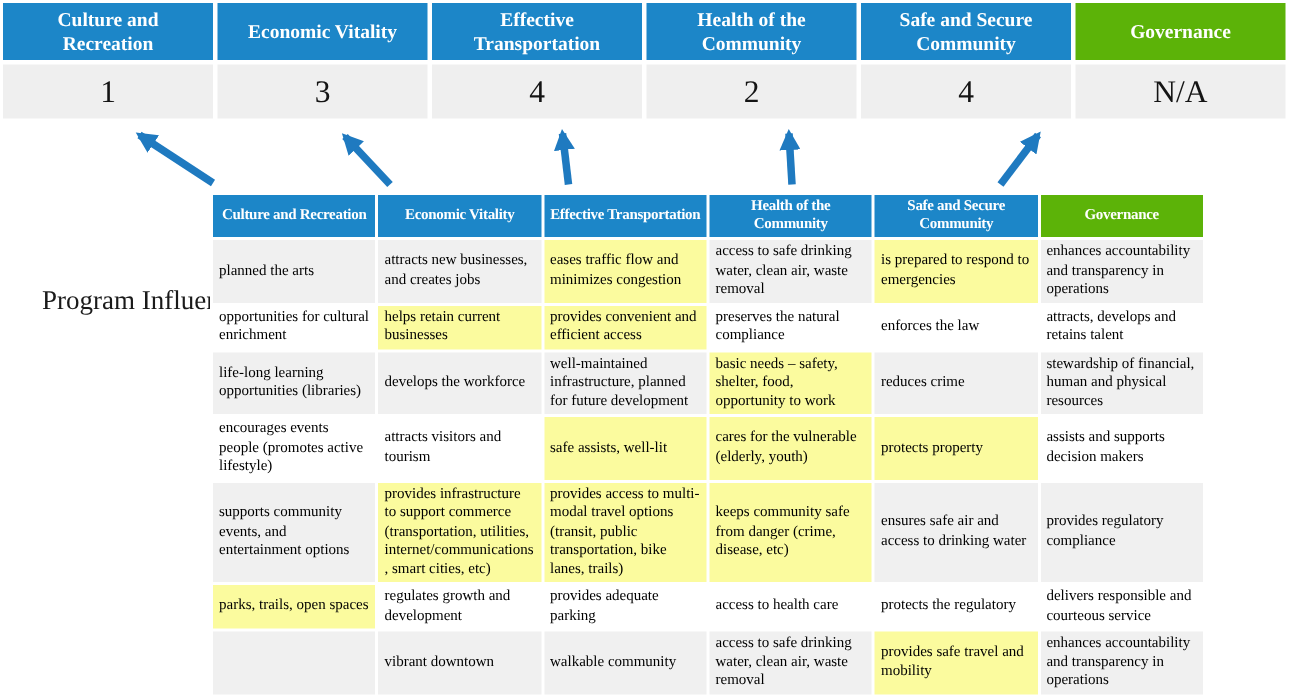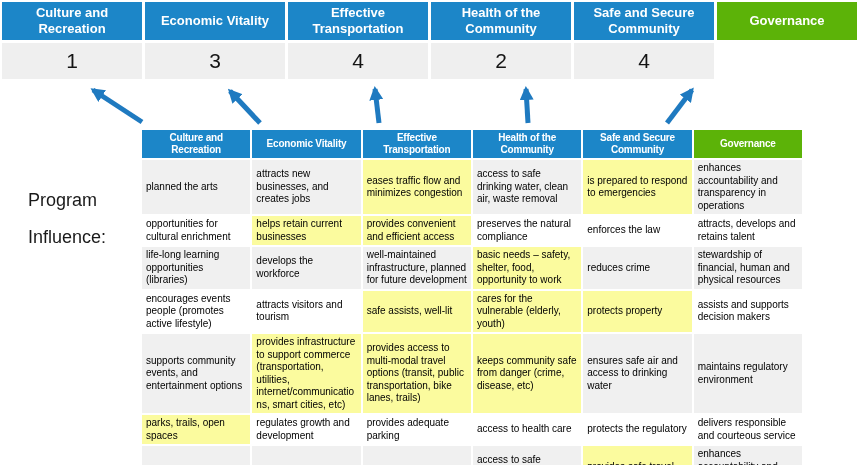--- a/index.html
+++ b/index.html
@@ -1,17 +1,17 @@
 <!DOCTYPE html>
 <html><head>
 <meta charset="utf-8">
 <style>
   html,body{margin:0;padding:0;background:#fff;}
   .slide{position:relative;width:859px;height:465px;background:#fff;overflow:hidden;
-         font-family:Liberation Sans, sans-serif;color:#000;}
+         font-family:Liberation Serif, serif;color:#000;}
 
   
   .summary{position:absolute;left:2px;top:2px;width:855px;display:grid;
            grid-template-columns:repeat(6,1fr);gap:3px;}
   .sum-head{background:#1C86C8;color:#fff;font-weight:bold;font-size:13px;line-height:1.25;
             height:38px;display:flex;align-items:center;justify-content:center;text-align:center;padding:0 6px;box-sizing:border-box;}
   .sum-head.gov{background:#5CB308;}
   .sum-score{background:#EFEFEF;font-size:21px;color:#141414;height:36px;
              display:flex;align-items:center;justify-content:center;}
 
@@ -47,20 +47,21 @@
     <div class="sum-head">Effective Transportation</div>
     <div class="sum-head">Health of the Community</div>
     <div class="sum-head">Safe and Secure Community</div>
     <div class="sum-head gov">Governance</div>
 
     <div class="sum-score">1</div>
     <div class="sum-score">3</div>
     <div class="sum-score">4</div>
     <div class="sum-score">2</div>
     <div class="sum-score">4</div>
+    <div class="sum-score">N/A</div>
   </div>
 
   <svg class="arrows" viewBox="0 0 859 48" xmlns="http://www.w3.org/2000/svg">
     <defs>
       <marker id="ah" markerUnits="userSpaceOnUse" markerWidth="16" markerHeight="14" refX="11" refY="7" orient="auto">
         <path d="M0,0 L14,7 L0,14 Z" fill="#1F7AC0"></path>
       </marker>
     </defs>
     <line x1="142" y1="42" x2="93" y2="10" stroke="#1F7AC0" stroke-width="5" marker-end="url(#ah)"></line>
     <line x1="260" y1="43" x2="230" y2="11" stroke="#1F7AC0" stroke-width="5" marker-end="url(#ah)"></line>
@@ -116,21 +117,21 @@
         <td class="hl">cares for the vulnerable (elderly, youth)</td>
         <td class="hl">protects property</td>
         <td>assists and supports decision makers</td>
       </tr>
       <tr class="band r5">
         <td>supports community events, and entertainment options</td>
         <td class="hl">provides infrastructure to support commerce (transportation, utilities, internet/communications, smart cities, etc)</td>
         <td class="hl">provides access to multi-modal travel options (transit, public transportation, bike lanes, trails)</td>
         <td class="hl">keeps community safe from danger (crime, disease, etc)</td>
         <td>ensures safe air and access to drinking water</td>
-        <td>maintains regulatory environment</td>
+        <td>provides regulatory compliance</td>
       </tr>
       <tr class="r6">
         <td class="hl">parks, trails, open spaces</td>
         <td>regulates growth and development</td>
         <td>provides adequate parking</td>
         <td>access to health care</td>
         <td>protects the regulatory</td>
         <td>delivers responsible and courteous service</td>
       </tr>
       <tr class="band r7">

